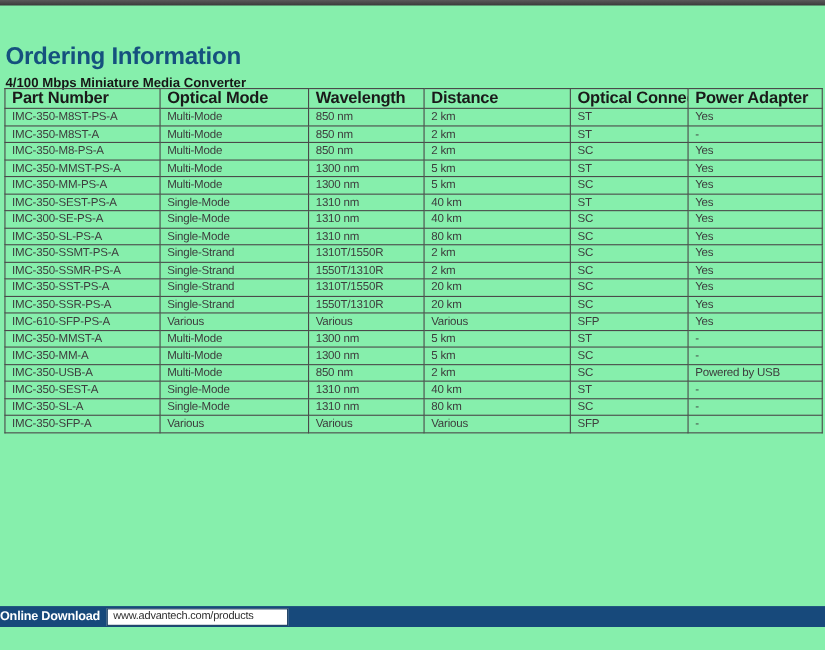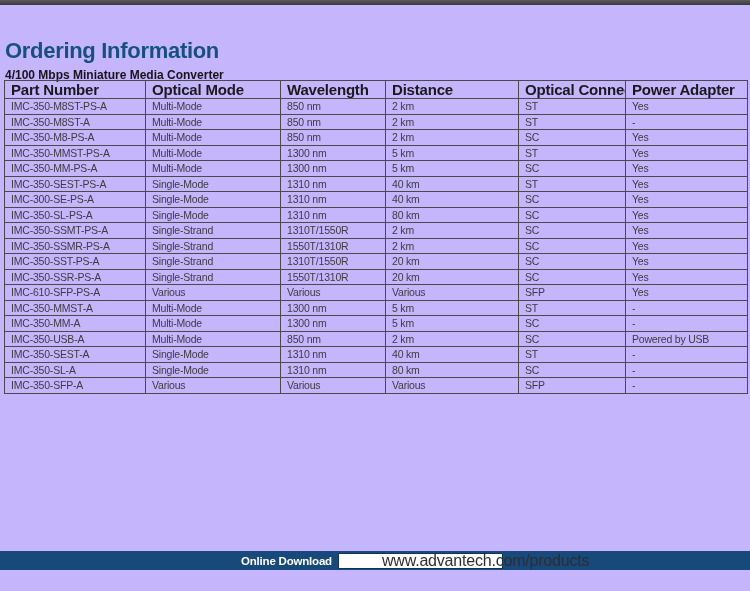--- a/index.html
+++ b/index.html
@@ -1,20 +1,20 @@
 <!DOCTYPE html>
 <html><head>
 <meta charset="utf-8">
 <style>
   html, body { margin: 0; padding: 0; background: #ffffff; }
   #page {
     position: relative;
     width: 750px;
     height: 591px;
-    background: #c4b5fd;
+    background: #86efac;
     font-family: "Liberation Sans", sans-serif;
     overflow: hidden;
   }
   #top-bar {
     position: absolute;
     top: 0; left: 0;
     width: 750px; height: 5px;
     background: linear-gradient(#5a5a5a, #3a3a3a);
   }
   #page-title {
@@ -67,46 +67,45 @@
   col.c4 { width: 133px; }
   col.c5 { width: 107px; }
   col.c6 { width: 122px; }
   #footer-bar {
     position: absolute;
     left: 0; top: 551px;
     width: 750px; height: 19px;
     background: #17497b;
     display: flex;
     align-items: center;
-    justify-content: center;
+    justify-content: flex-start;
     box-sizing: border-box;
     padding-right: 6px;
   }
   #footer-label {
     color: #ffffff;
     font-size: 11.5px;
     font-weight: bold;
     letter-spacing: -0.2px;
     margin-right: 6px;
   }
   #footer-url-box {
     background: #ffffff;
     width: 158px;
     height: 14px;
     display: flex;
     align-items: center;
     padding-left: 5px;
     border: 1px solid #0e3559;
   }
   #footer-url {
-    font-size: 16px;
+    font-size: 10px;
     color: #2e2e2e;
     letter-spacing: -0.2px;
     white-space: nowrap;
-    margin-left: 38px;
   }
 </style>
 </head>
 <body>
 
 <div id="page">
 
   <div id="top-bar"></div>
 
   <h1 id="page-title">Ordering Information</h1>

